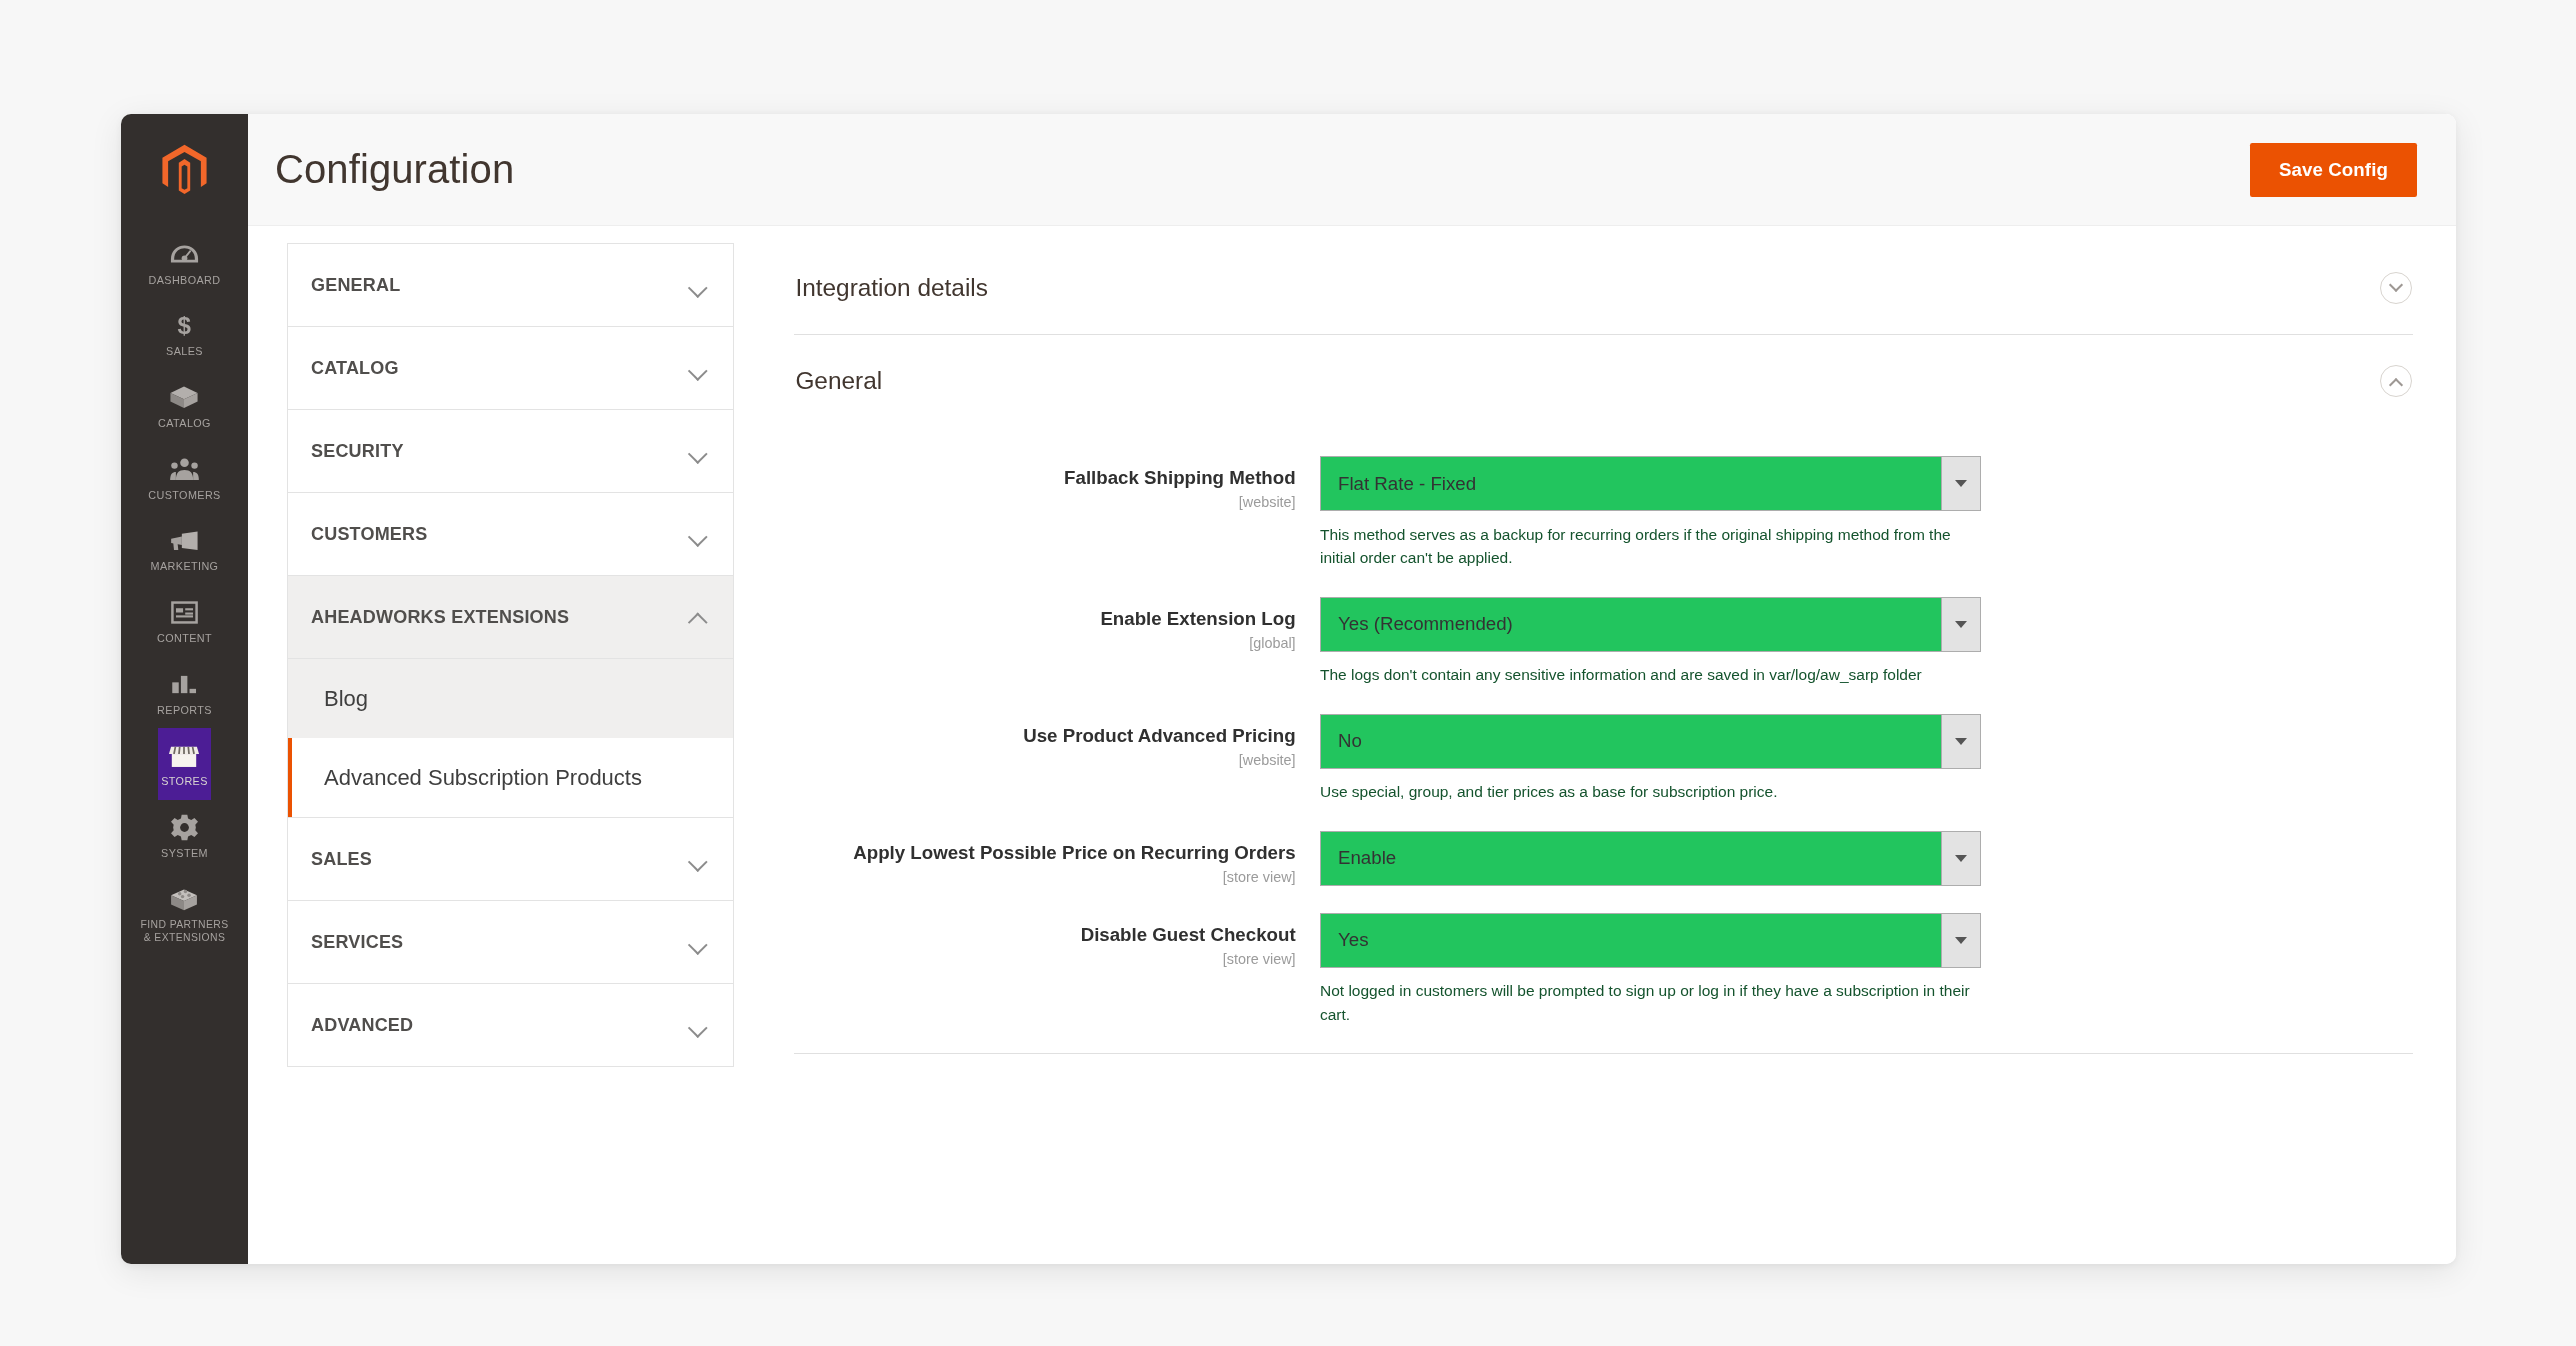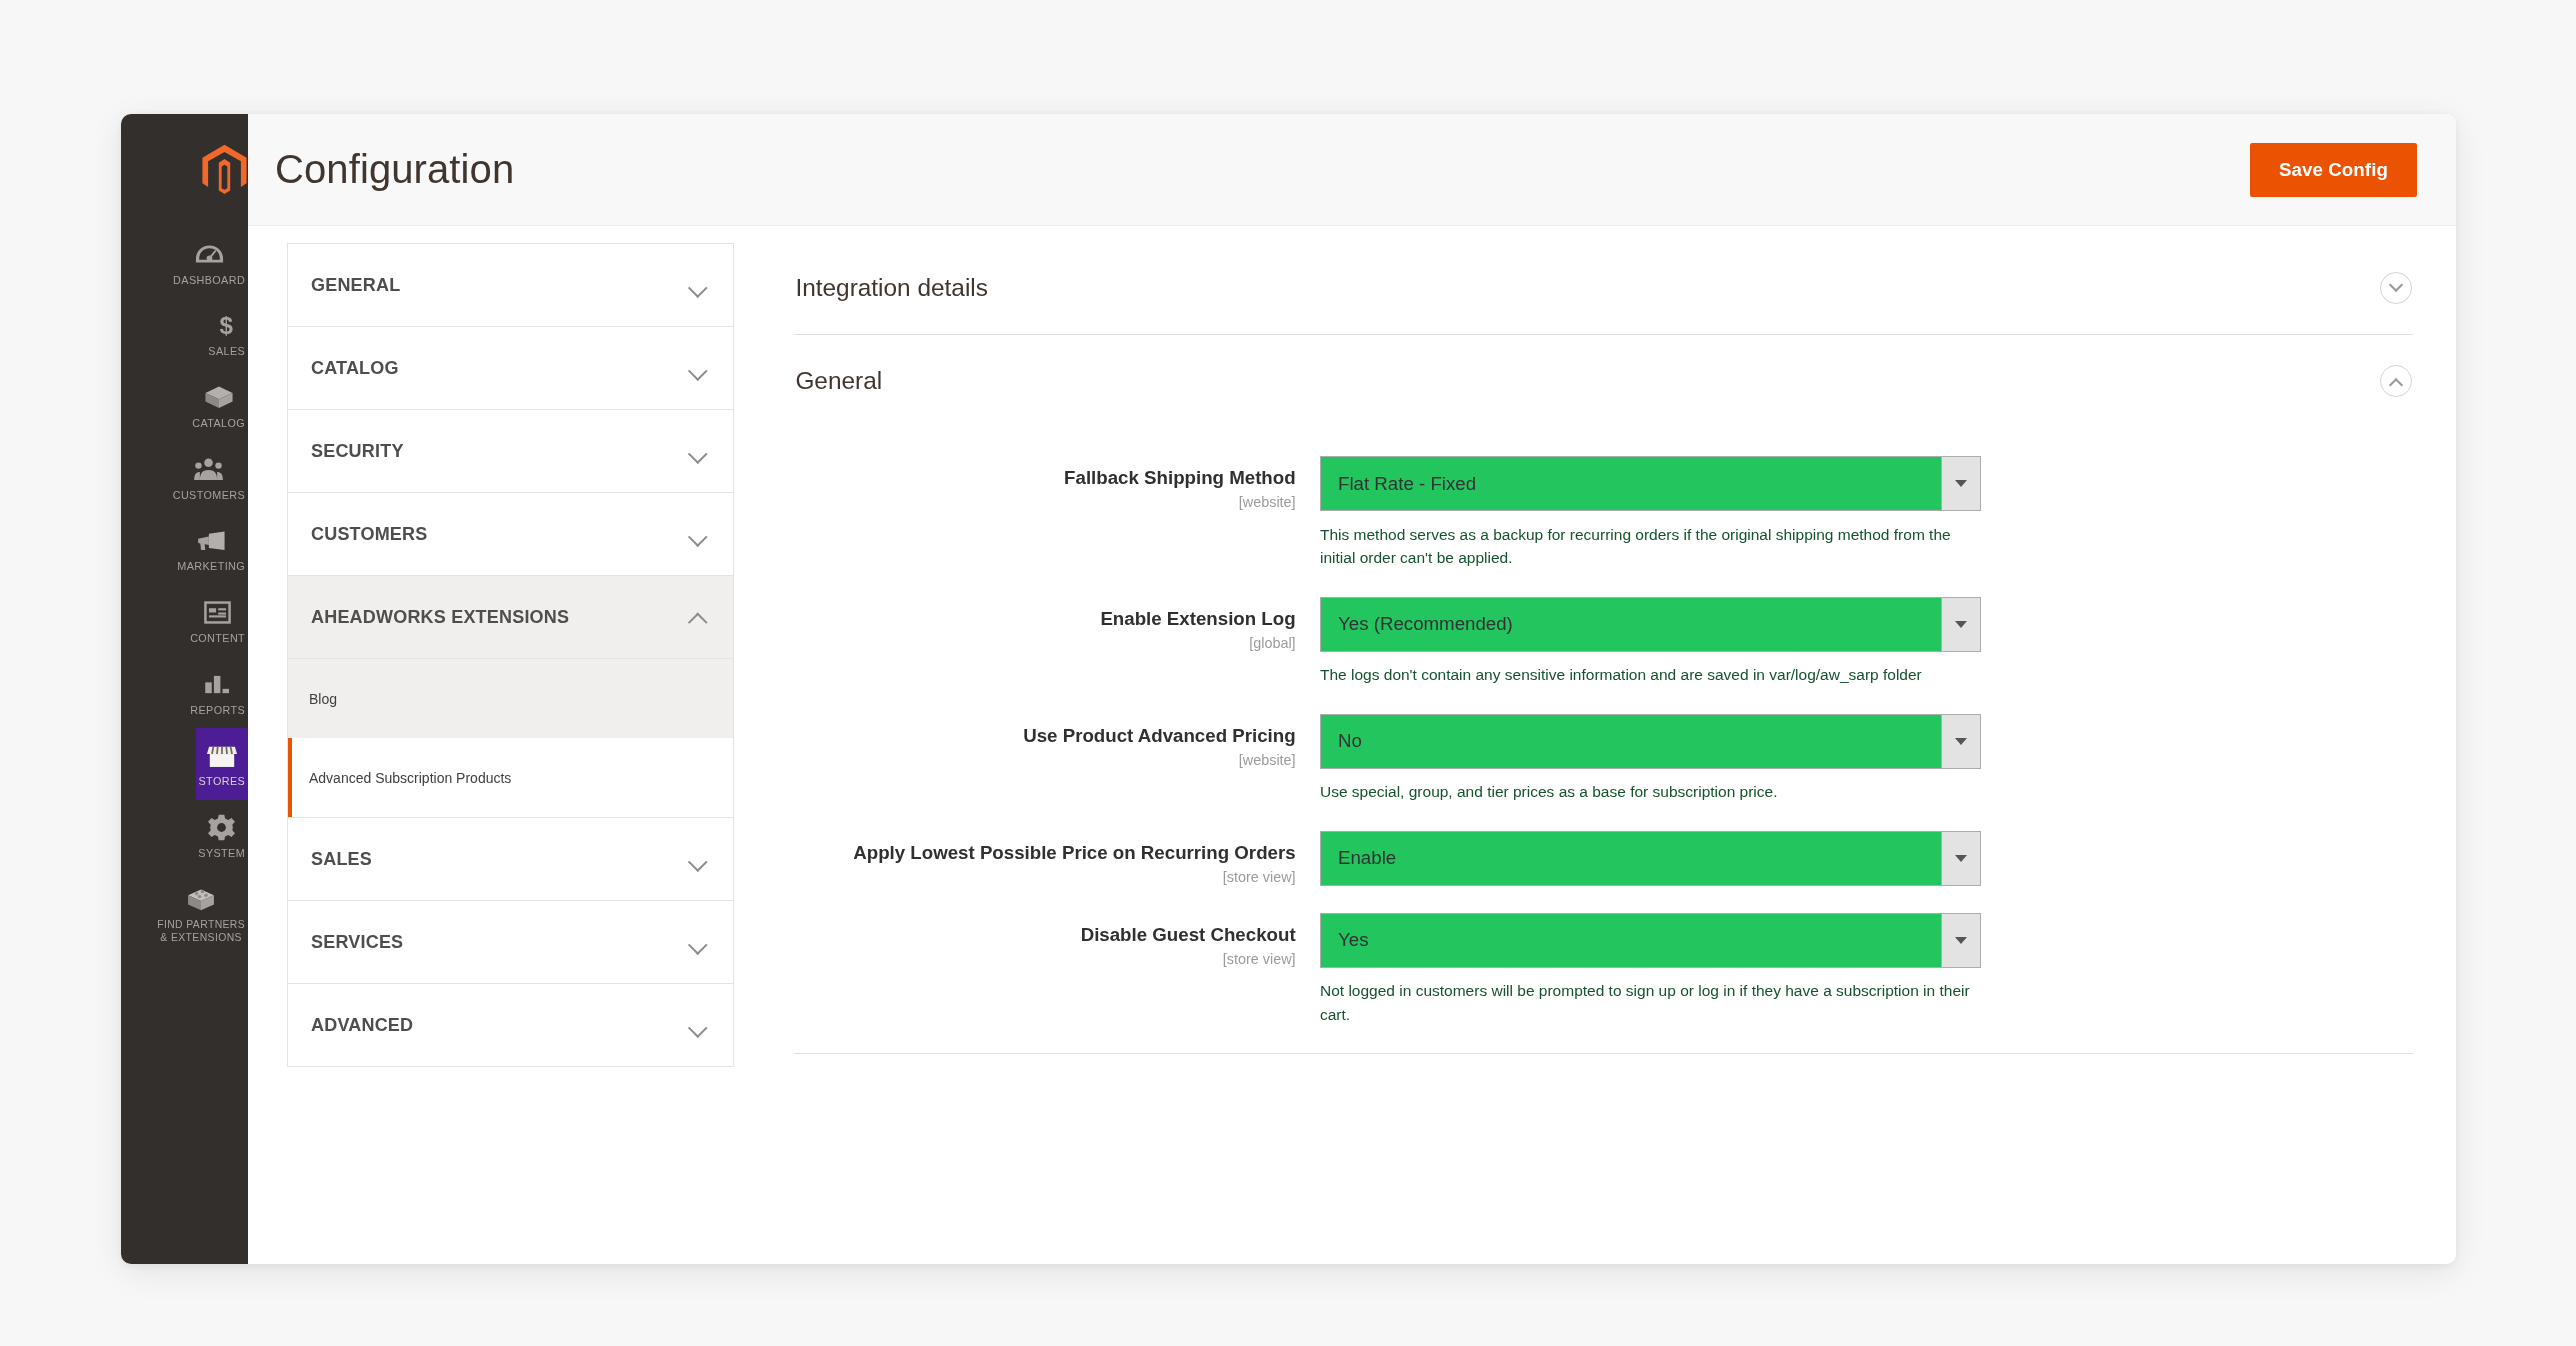--- a/index.html
+++ b/index.html
@@ -25,21 +25,21 @@
     overflow: hidden;
   }
 
   
   .admin-nav {
     width: 127px;
     flex: 0 0 127px;
     background: #332f2d;
     display: flex;
     flex-direction: column;
-    align-items: flex-end;
+    align-items: center;
     padding-top: 0;
   }
   .nav-logo {
     height: 112px;
     display: flex;
     align-items: center;
     justify-content: center;
   }
   .nav-logo svg { display: block; }
   .nav-divider {
@@ -162,22 +162,22 @@
   .chev.up::before { transform: rotate(-135deg); top: 5px; }
 
   .cfg-sub {
     background: #f0efee;
     border-top: 0.7px solid #e3e3e3;
   }
   .cfg-sub-item {
     height: 79px;
     display: flex;
     align-items: center;
-    padding-left: 17px;
-    font-size: 14px;
+    padding-left: 32px;
+    font-size: 22px;
     color: #3f3f3f;
     cursor: pointer;
     border-left: 4.3px solid transparent;
     font-family: "Liberation Sans", sans-serif;
   }
   .cfg-sub-item.selected {
     background: #ffffff;
     border-left: 4.3px solid #eb5202;
     font-weight: normal;
   }

